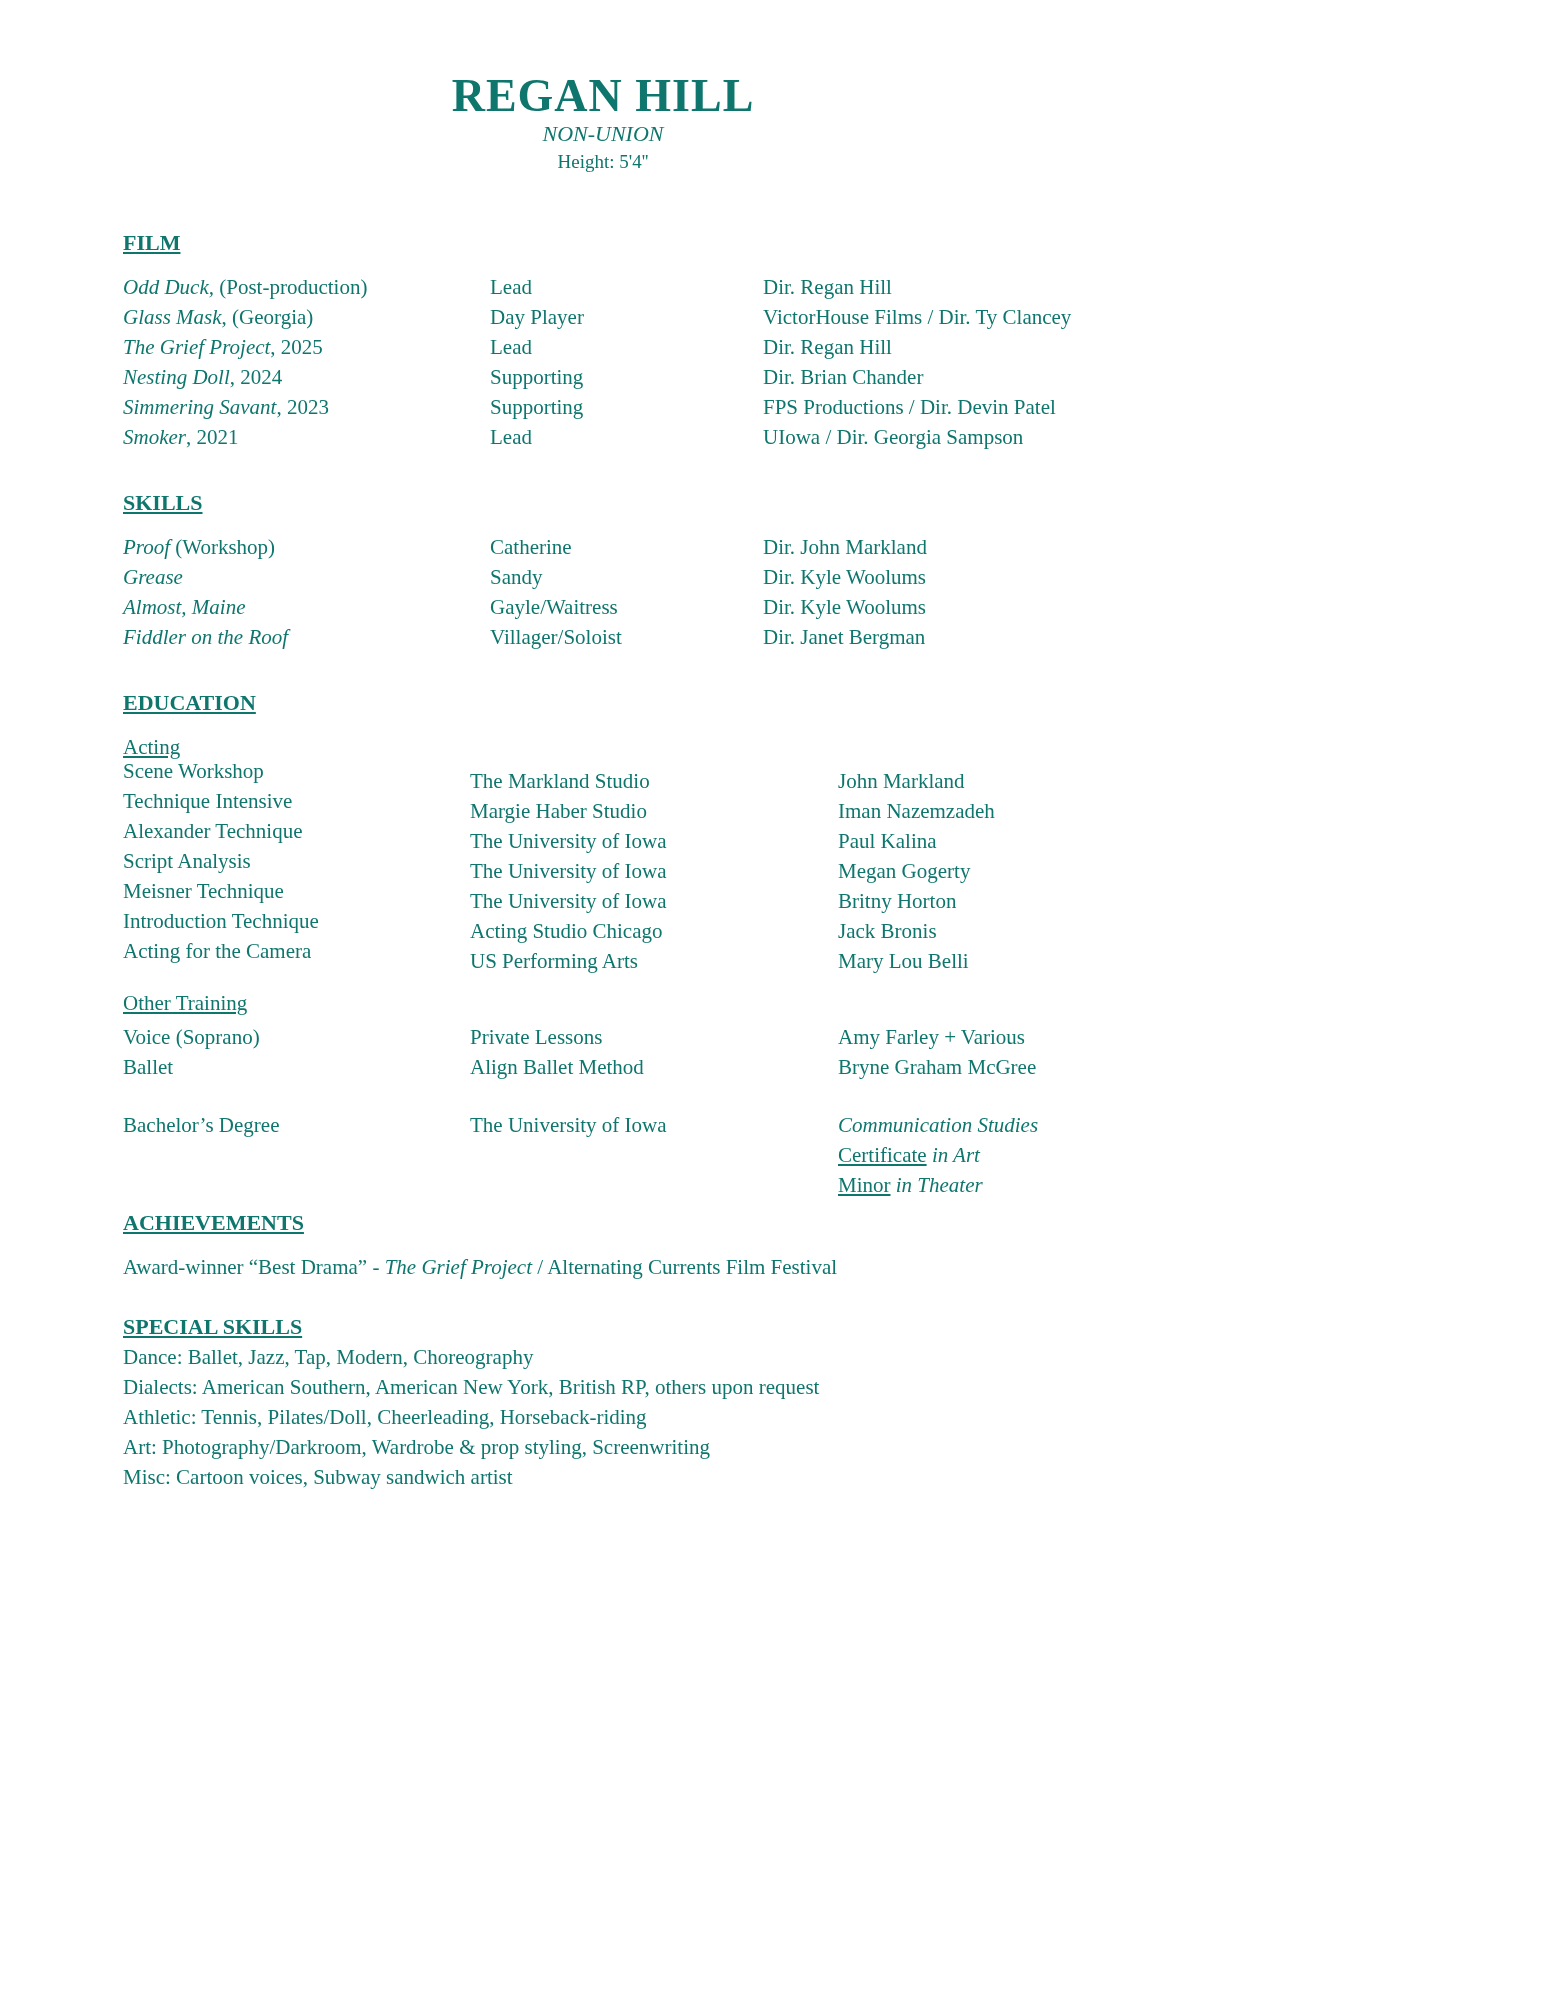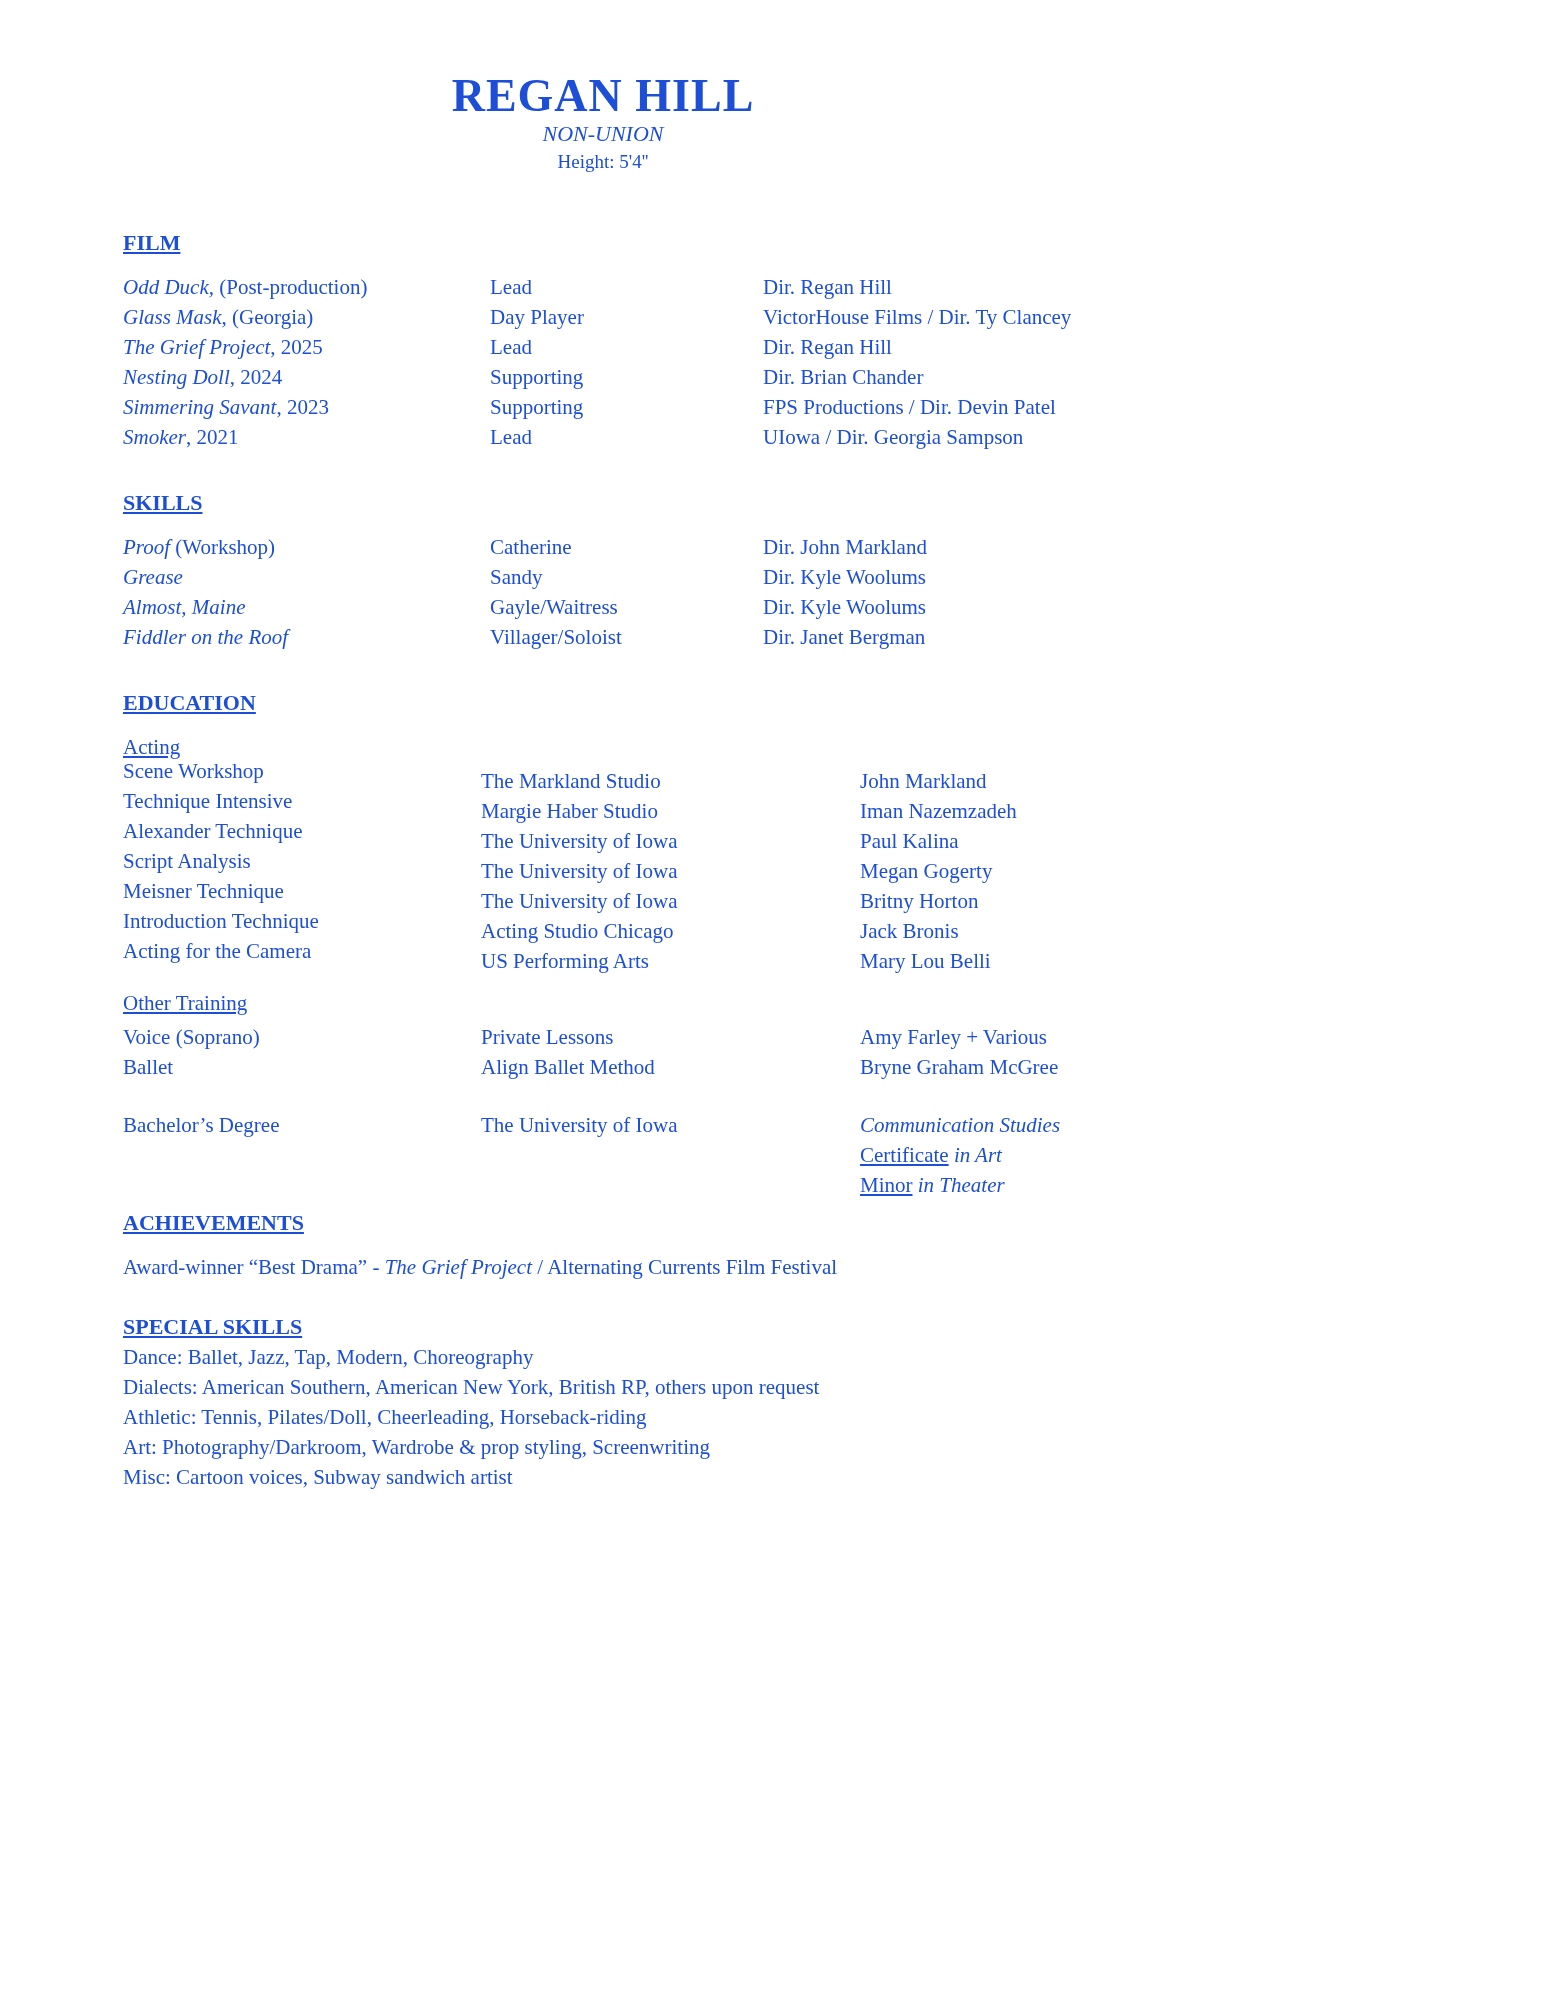--- a/index.html
+++ b/index.html
@@ -2,21 +2,21 @@
 <html><head>
 <meta charset="utf-8">
 <style>
   * { margin: 0; padding: 0; box-sizing: border-box; }
   html, body { background: #ffffff; }
   .page {
     position: relative;
     width: 1545px;
     height: 1999px;
     background: #ffffff;
-    color: #1d4ed8;
+    color: #0f766e;
     font-family: "Liberation Serif", "DejaVu Serif", serif;
     font-size: 21px;
     line-height: 30px;
     padding: 72px 100px 0 123px;
     overflow: hidden;
   }
   .resume-header { width: 960px; text-align: center; }
   .name { font-size: 46px; line-height: 48px; font-weight: bold; letter-spacing: 1px; }
   .union { font-size: 22px; line-height: 28px; font-style: italic; }
   .height-line { font-size: 19px; line-height: 28px; }
@@ -24,21 +24,21 @@
   .section-heading {
     font-size: 22px;
     line-height: 30px;
     font-weight: bold;
     text-decoration: underline;
   }
   .italic { font-style: italic; }
   .iu { text-decoration: underline; }
 
   .credit-row { display: grid; grid-template-columns: 367px 273px auto; }
-  .edu-row    { display: grid; grid-template-columns: 347px 368px auto; gap: 11px; }
+  .edu-row    { display: grid; grid-template-columns: 347px 368px auto; }
 
   .film-heading { margin-top: 52px; }
   .film-rows { margin-top: 14px; }
   .theater-heading { margin-top: 36px; }
   .theater-rows { margin-top: 14px; }
   .education-heading { margin-top: 36px; }
   .acting-label { margin-top: 14px; }
   .acting-rows { margin-top: 4px; }
   .shift-up { position: relative; top: -10px; }
   .other-label { margin-top: 12px; }

